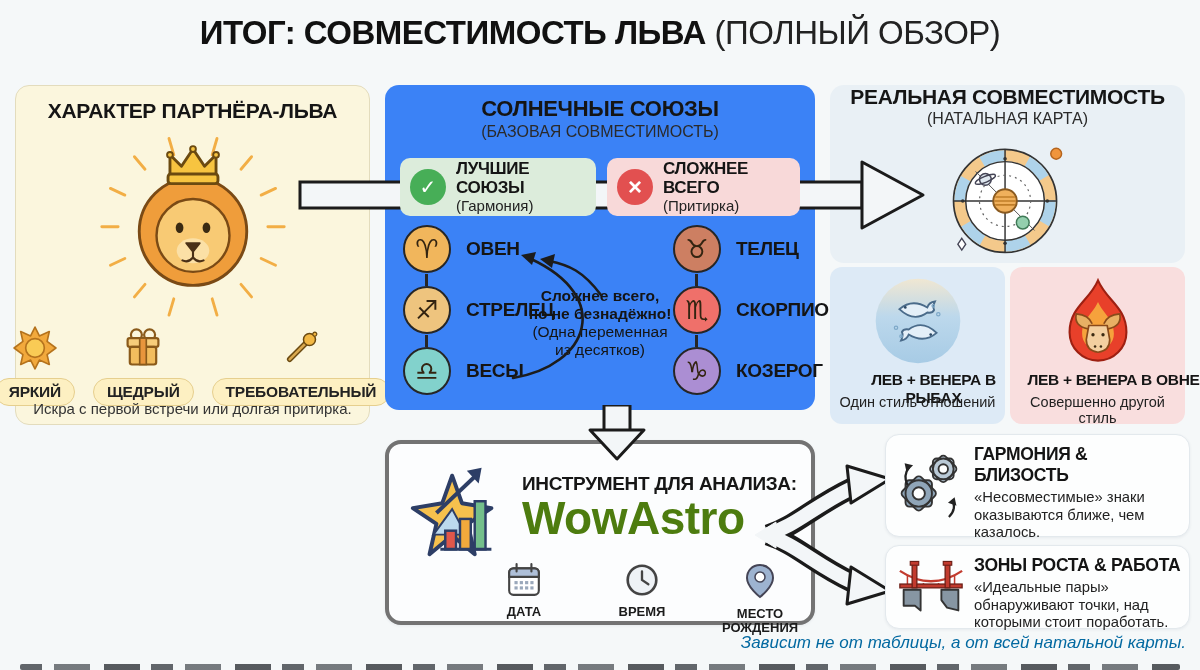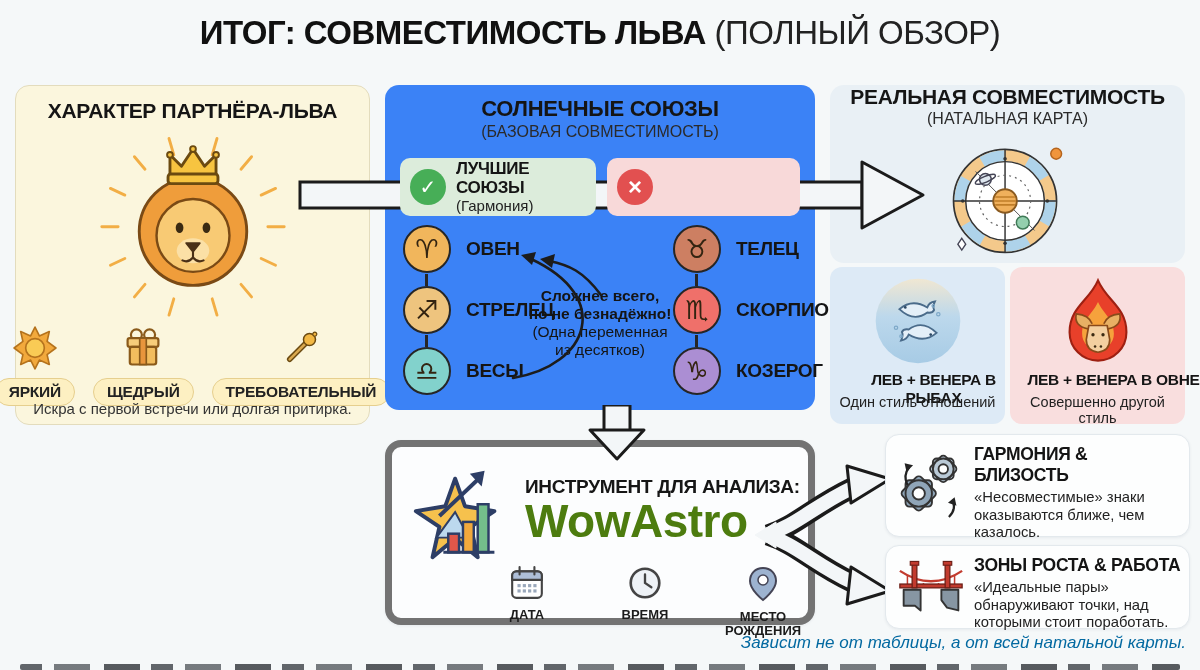--- a/index.html
+++ b/index.html
@@ -48,21 +48,21 @@
   #right-top{left:830px;top:85px;width:355px;height:178px;background:#e9f0f5;}
   #right-top .p-title{}
   #natal-wrap{position:absolute;left:50%;top:55px;transform:translateX(-50%);}
   .venus-card{position:absolute;top:267px;width:175px;height:157px;border-radius:12px;text-align:center;}
   #card-fish{left:830px;background:#ddeaf6;}
   #card-fire{left:1010px;background:#f9dede;}
   .venus-card .ic{position:absolute;left:50%;top:10px;transform:translateX(-50%);}
   .venus-card .vt{position:absolute;left:0;top:104px;width:100%;font-weight:800;font-size:15.5px;letter-spacing:-0.3px;color:#151515;margin-left:16px;}
   .venus-card .vs{position:absolute;left:0;top:127px;width:100%;font-size:14.5px;color:#222;}
   
-  #tool-panel{left:385px;top:440px;width:430px;height:185px;background:#fcfdfe;border:7px solid #737373;
+  #tool-panel{left:385px;top:440px;width:430px;height:185px;background:#fcfdfe;border:4px solid #737373;
               box-shadow:0 1px 3px rgba(40,60,80,.07);border-radius:16px;}
   #tool-label{position:absolute;left:133px;top:29px;font-weight:800;font-size:19px;letter-spacing:-0.3px;color:#161616;}
   #brand{position:absolute;left:133px;top:47px;font-weight:bold;font-size:46px;letter-spacing:-0.5px;color:#4d7c0f;}
   #tool-logo{position:absolute;left:16px;top:16px;}
   #inputs{position:absolute;left:95px;top:118px;display:flex;gap:38px;}
   .inp{display:flex;flex-direction:column;align-items:center;gap:3px;width:80px;}
   .inp .il{font-weight:bold;font-size:13px;text-align:center;line-height:14px;color:#1b1b1b;}
   
   .outcome{position:absolute;left:885px;width:305px;background:#fdfefe;border:1px solid #e3e9ed;
            box-shadow:0 1px 3px rgba(40,60,80,.07);border-radius:14px;}
@@ -162,20 +162,22 @@
     <div class="p-title">СОЛНЕЧНЫЕ СОЮЗЫ</div>
     <div class="p-sub">(БАЗОВАЯ СОВМЕСТИМОСТЬ)</div>
 
     <div id="verdict-best" class="verdict">
       <span class="dot">✓</span>
       <span><span class="t1">ЛУЧШИЕ СОЮЗЫ</span><br>
             <span class="t2">(Гармония)</span></span>
     </div>
     <div id="verdict-hard" class="verdict">
       <span class="dot">×</span>
+      <span><span class="t1">СЛОЖНЕЕ ВСЕГО</span><br>
+            <span class="t2">(Притирка)</span></span>
     </div>
 
     <div class="sign-item" style="left:18px;top:140px;">
       <span class="sign-circ" style="background: rgb(241, 182, 92);">♈</span>
       <span class="sign-lbl">ОВЕН</span>
     </div>
     <div class="sign-item" style="left:18px;top:201px;">
       <span class="sign-circ" style="background: rgb(238, 196, 126);">♐</span>
       <span class="sign-lbl">СТРЕЛЕЦ</span>
     </div>

